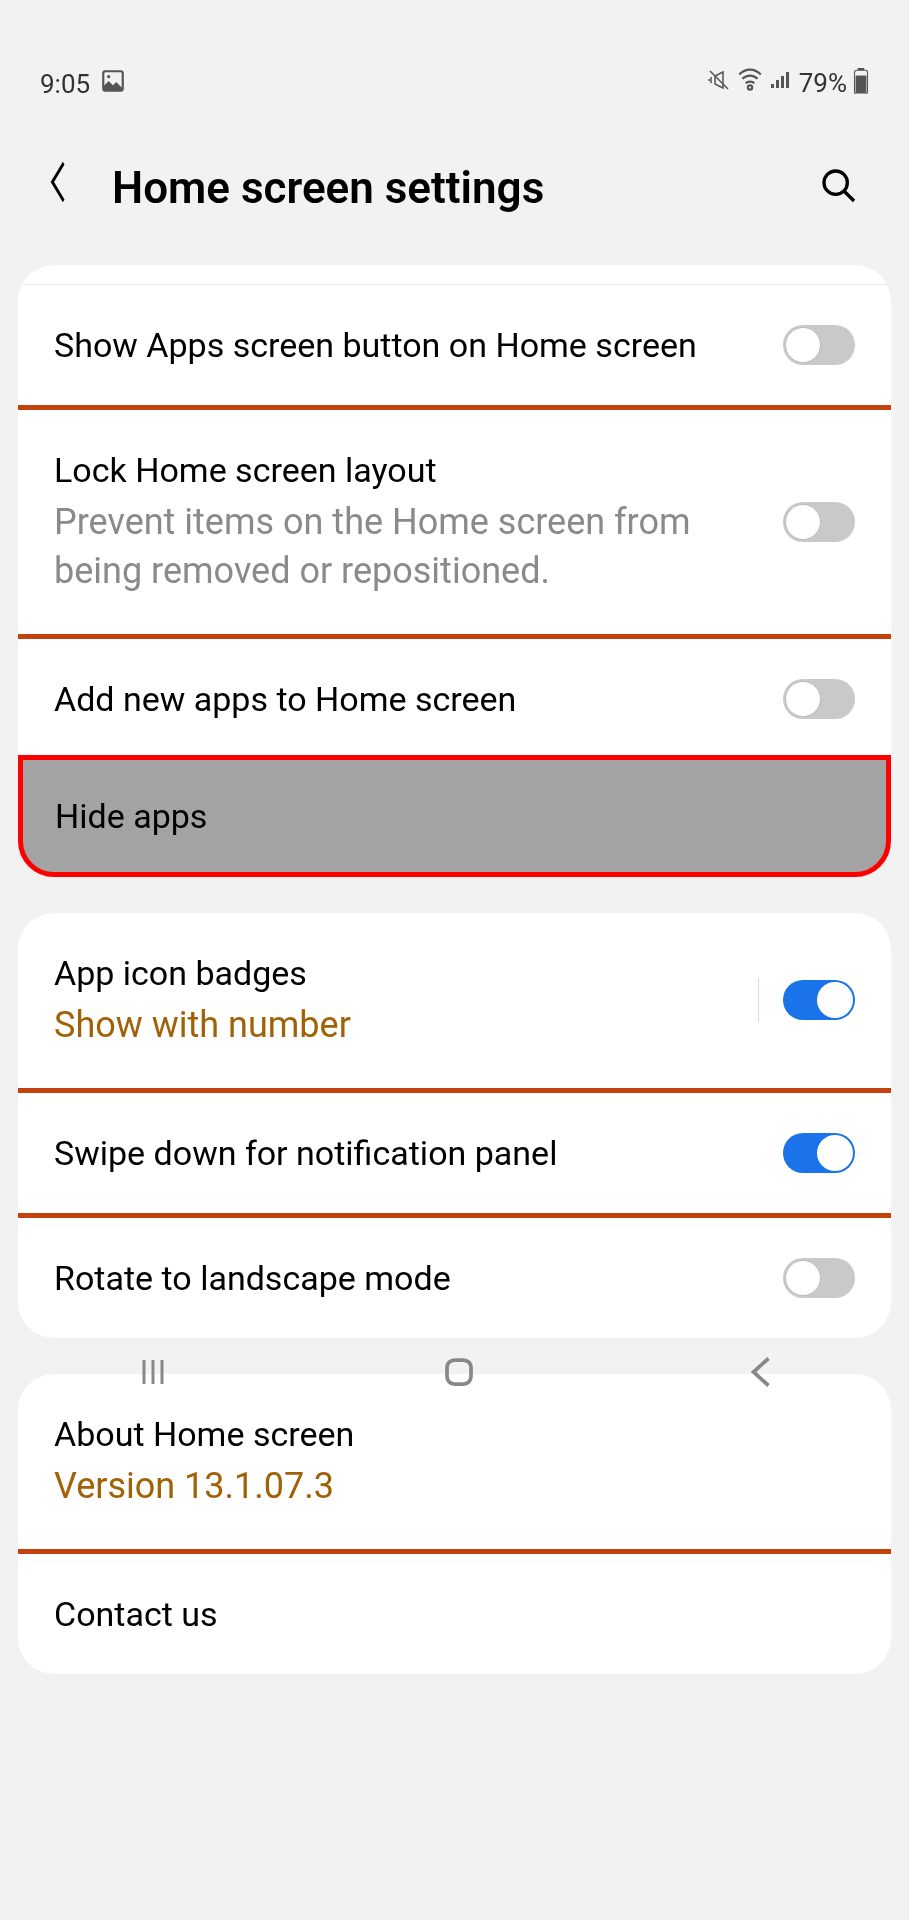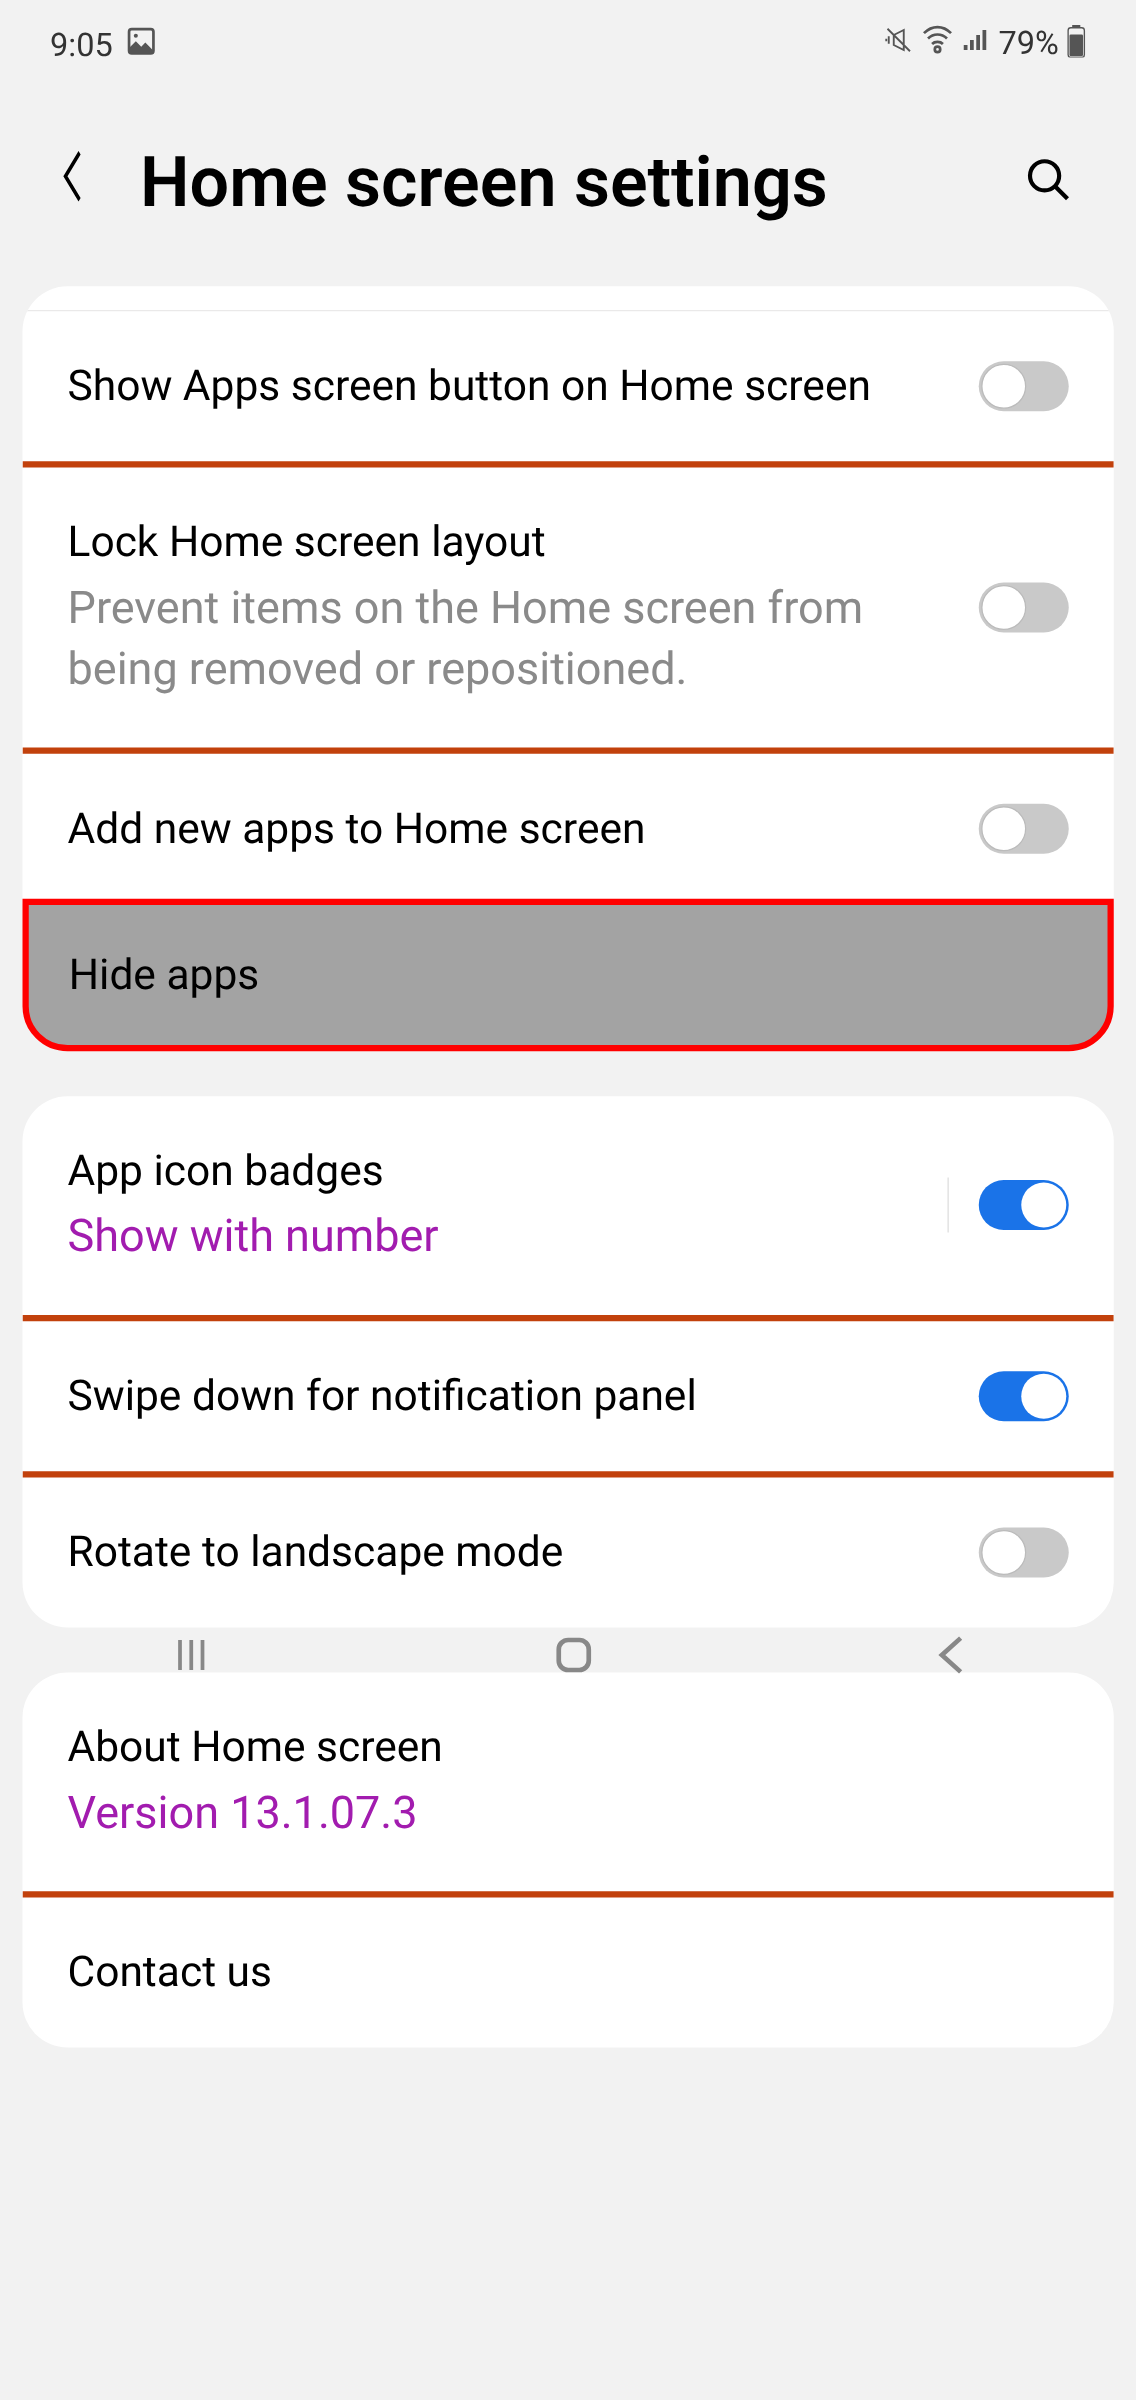--- a/index.html
+++ b/index.html
@@ -36,21 +36,21 @@
       align-items: center;
       padding: 40px 40px 50px 44px;
       gap: 40px;
     }
     .back-arrow {
       font-size: 44px;
       color: #000;
       transform: scaleX(0.6);
     }
     .title {
-      font-size: 56px;
+      font-size: 44px;
       font-weight: 600;
       color: #000;
     }
     .search-icon {
       margin-left: auto;
       margin-right: 10px;
     }
     .section {
       background: #fff;
       border-radius: 36px;
@@ -74,21 +74,21 @@
       color: #000;
       line-height: 1.3;
     }
     .item-subtitle {
       font-size: 36px;
       color: #8a8a8a;
       margin-top: 6px;
       line-height: 1.35;
     }
     .item-subtitle.blue {
-      color: #a21caf;
+      color: #a16207;
     }
     .toggle {
       width: 72px;
       height: 40px;
       background: #c9c9c9;
       border-radius: 20px;
       position: relative;
       flex-shrink: 0;
     }
     .toggle::after {
@@ -123,20 +123,21 @@
       left: 0;
       right: 0;
       display: flex;
       justify-content: space-around;
       align-items: center;
       padding: 34px 0 38px 0;
     }
     .container {
       position: relative;
       height: 1384px;
+      margin-top: 48px;
     }
   </style>
 </head>
 <body>
 <div class="container">
 
 <div class="status-bar">
   <div class="status-left">
     <span>9:05</span>
     <span>

